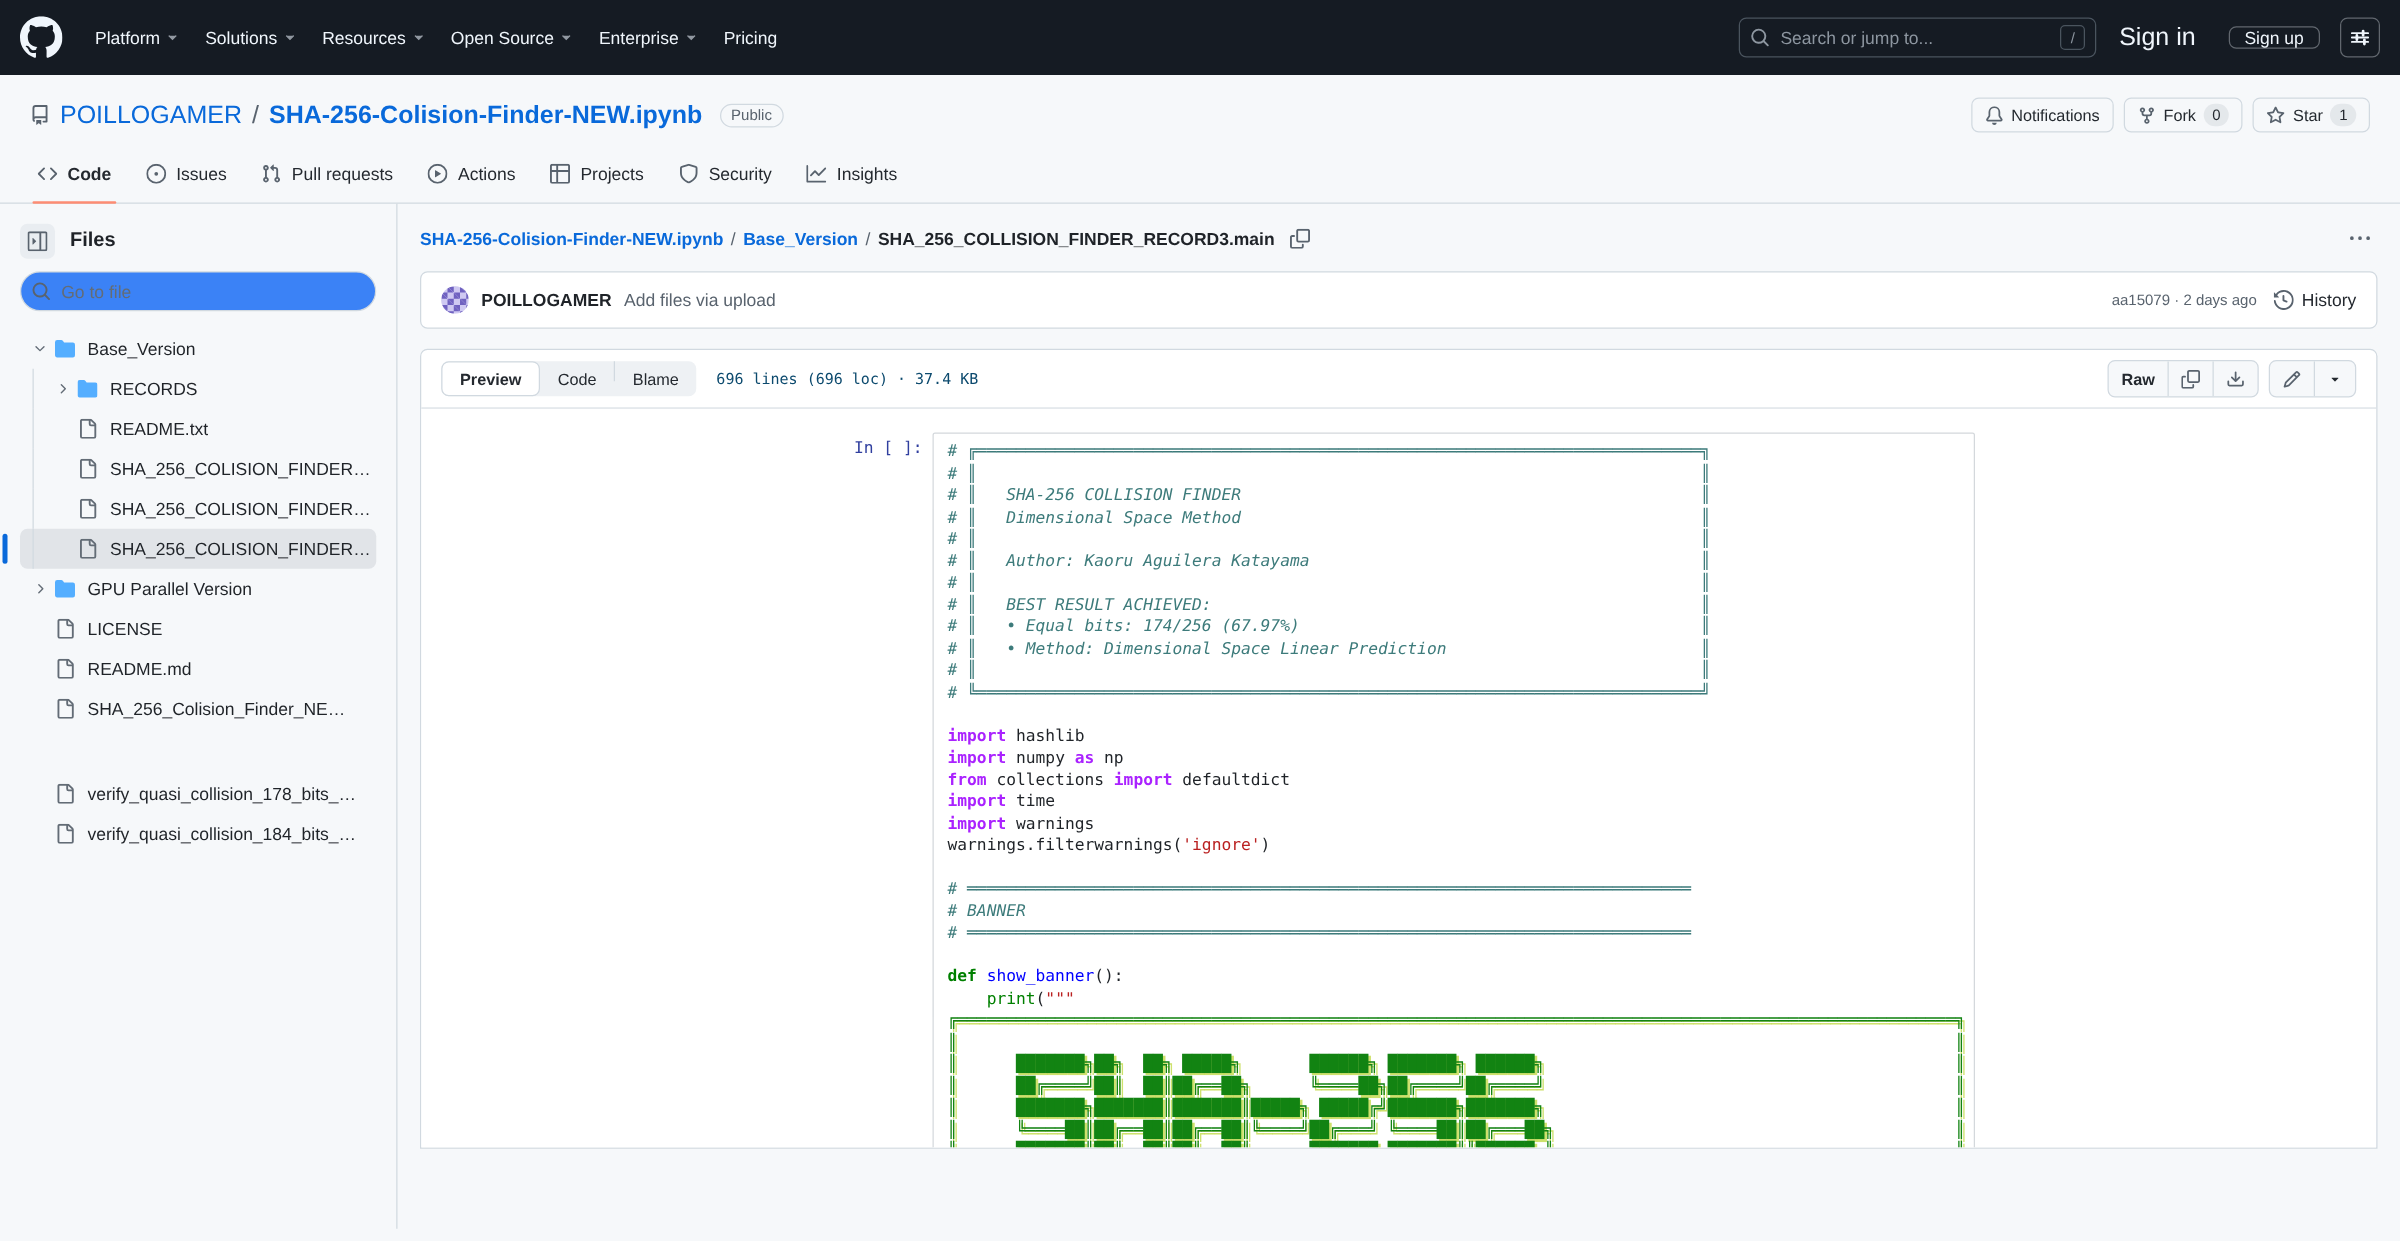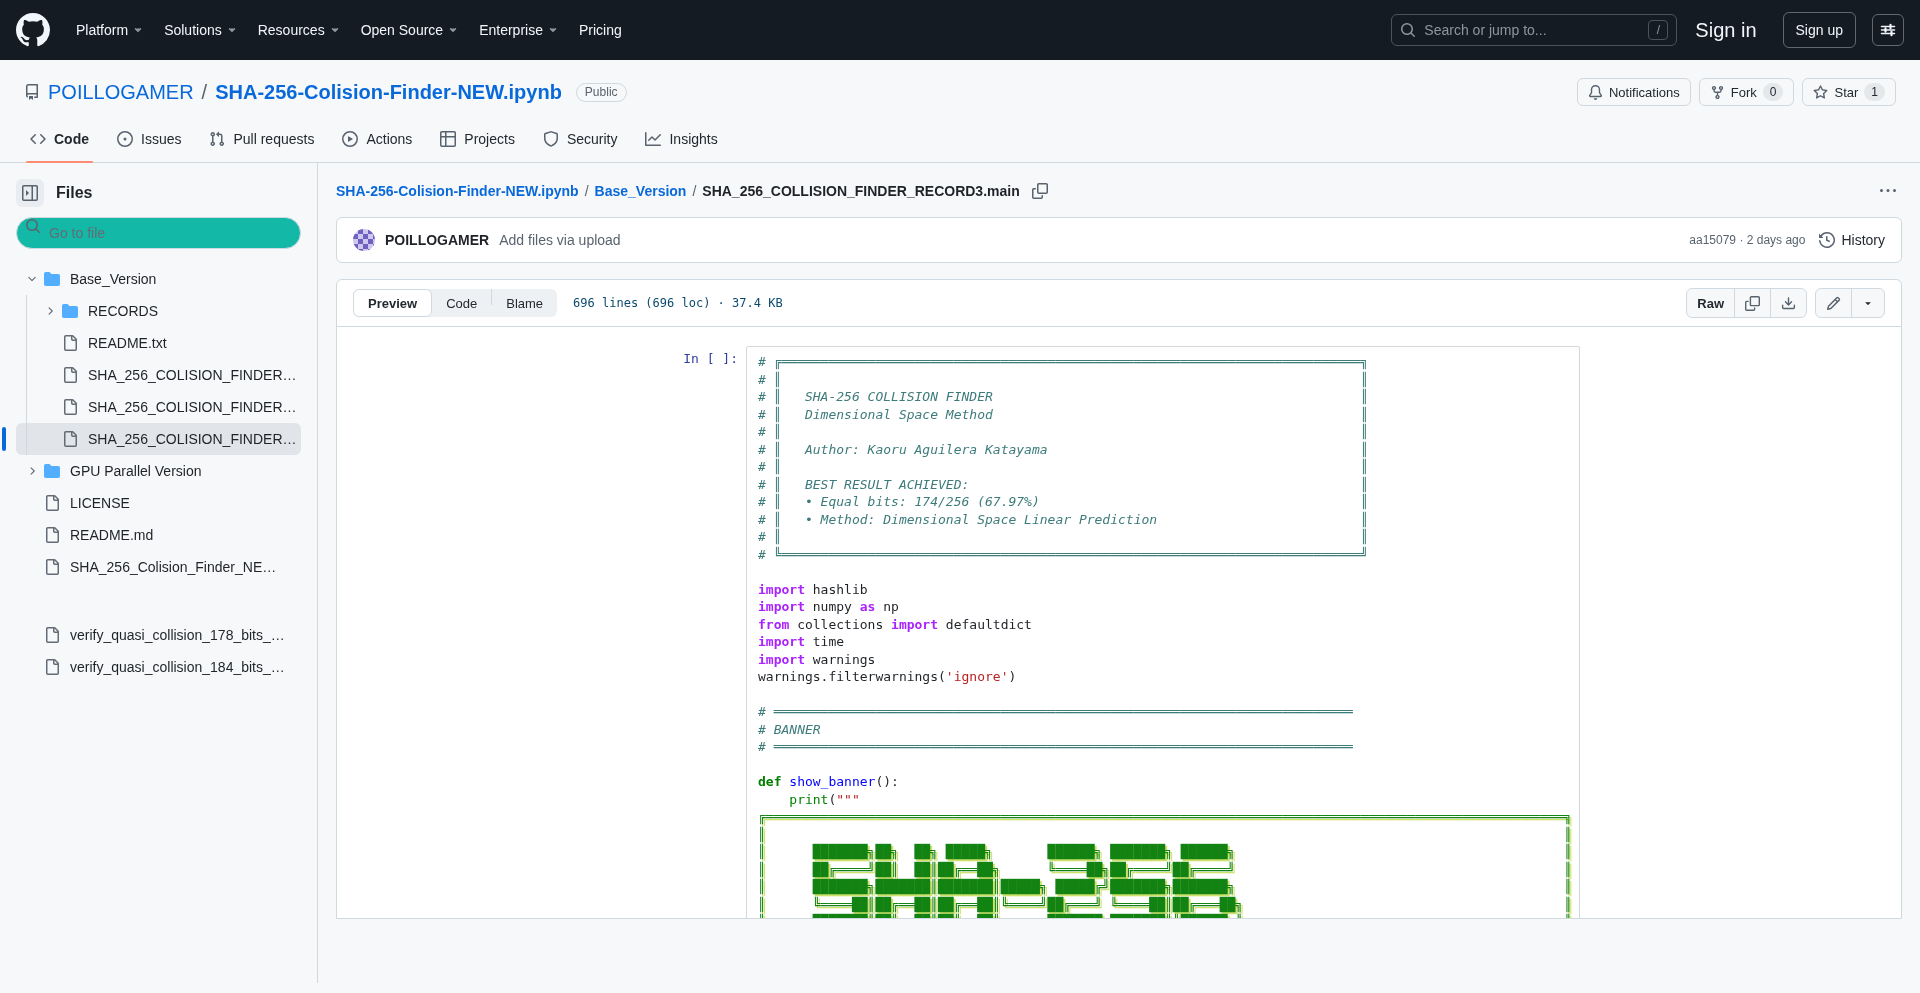--- a/index.html
+++ b/index.html
@@ -15,21 +15,21 @@
   .gh-logo svg { width:34px; height:34px; fill:currentColor; }
   .topnav-menu { display:flex; list-style:none; align-items:center; }
   .topnav-item { display:flex; align-items:center; gap:4px; color:#f0f6fc; font-size:14px; padding:8px 10px; cursor:pointer; }
   .topnav-item .caret { color:#9198a1; }
   .topnav-spacer { flex:1; }
   .hd-search { width:286px; height:32px; border:1px solid #4a545e; border-radius:6px; display:flex; align-items:center; padding:0 8px; gap:8px; color:#8d96a0; }
   .hd-search input { flex:1; background:transparent; border:0; outline:0; color:#c9d1d9; font-size:14px; font-family:inherit; }
   .hd-search input::placeholder { color:#8d96a0; }
   .slash-key { width:20px; height:20px; border:1px solid #4a545e; border-radius:4px; font-size:12px; color:#8d96a0; display:flex; align-items:center; justify-content:center; }
   .signin { color:#f0f6fc; font-size:20px; padding:0 10px; background:none; border:0; cursor:pointer; font-family:inherit; }
-  .signup { color:#f0f6fc; font-size:14px; height:36px; padding:0 12px; background:none; border:1px solid rgba(240,246,252,.35); border-radius:6px; cursor:pointer; font-family:inherit; margin:0 8px; }
+  .signup { color:#f0f6fc; font-size:14px; height:18px; padding:0 12px; background:none; border:1px solid rgba(240,246,252,.35); border-radius:6px; cursor:pointer; font-family:inherit; margin:0 8px; }
   .hd-iconbtn { width:32px; height:32px; border:1px solid rgba(240,246,252,.35); border-radius:6px; background:none; color:#f0f6fc; display:flex; align-items:center; justify-content:center; cursor:pointer; }
 
   
   .repo-head { display:flex; align-items:center; padding:18px 24px 10px; gap:8px; }
   .repo-book { color:#59636e; }
   .repo-owner { color:#0969da; font-size:20px; text-decoration:none; }
   .repo-sep { color:#59636e; font-size:20px; }
   .repo-name { color:#0969da; font-size:20px; font-weight:700; text-decoration:none; }
   .vis-badge { margin-left:6px; font-size:12px; color:#59636e; border:1px solid #d1d9e0; border-radius:999px; padding:1px 8px 2px; }
   .repo-actions { margin-left:auto; display:flex; gap:8px; }
@@ -48,21 +48,21 @@
   .page-body { display:flex; height:820px; }
   .sidebar { width:318px; border-right:1px solid #d1d9e0; padding:16px; position:relative; flex-shrink:0; }
   .files-head { display:flex; align-items:center; gap:12px; }
   .panel-btn { width:28px; height:28px; border:0; border-radius:6px; background:#e9edf1; color:#59636e; display:flex; align-items:center; justify-content:center; cursor:pointer; }
   .files-title { font-size:16px; font-weight:700; }
   .branch-row { display:flex; gap:8px; margin-top:16px; }
   .branch-btn { flex:1; height:32px; border:1px solid #d1d9e0; border-radius:6px; background:#f6f8fa; display:flex; align-items:center; gap:8px; padding:0 10px; font-size:14px; color:#24292f; cursor:pointer; font-family:inherit; }
   .branch-btn .ico { color:#59636e; }
   .branch-btn .tri { margin-left:auto; color:#59636e; }
   .sb-search-btn { width:32px; height:32px; border:1px solid #d1d9e0; border-radius:6px; background:#f6f8fa; color:#59636e; display:flex; align-items:center; justify-content:center; cursor:pointer; }
-  .goto { margin-top:10px; height:32px; background:#14b8a6; border:1px solid #d1d9e0; border-radius:16px; display:flex; gap:8px; padding:0 8px; color:#59636e; }
+  .goto { margin-top:10px; height:32px; background:#3b82f6; border:1px solid #d1d9e0; border-radius:16px; display:flex; align-items:center; gap:8px; padding:0 8px; color:#59636e; }
   .goto input { flex:1; border:0; outline:0; font-size:14px; font-family:inherit; color:#1f2328; background:transparent; }
   .goto input::placeholder { color:#636c76; }
   .tree { margin-top:14px; list-style:none; }
   .tree-row { position:relative; display:flex; align-items:center; height:32px; border-radius:6px; font-size:14px; color:#1f2328; cursor:pointer; padding-right:6px; }
   .tree-row.guide::before { content:""; position:absolute; left:10px; top:0; bottom:0; width:1px; background:#d1d9e0; }
   .tree-row.selected { background:#e1e4e8; }
   .tree-row.selected::after { content:""; position:absolute; left:-14px; top:4px; width:4px; height:24px; border-radius:3px; background:#0969da; }
   .tw { flex-shrink:0; display:flex; align-items:center; justify-content:center; width:20px; height:16px; color:#636c76; }
   .tree-label { margin-left:8px; white-space:nowrap; overflow:hidden; }
   .folder-ico { color:#54aeff; }

